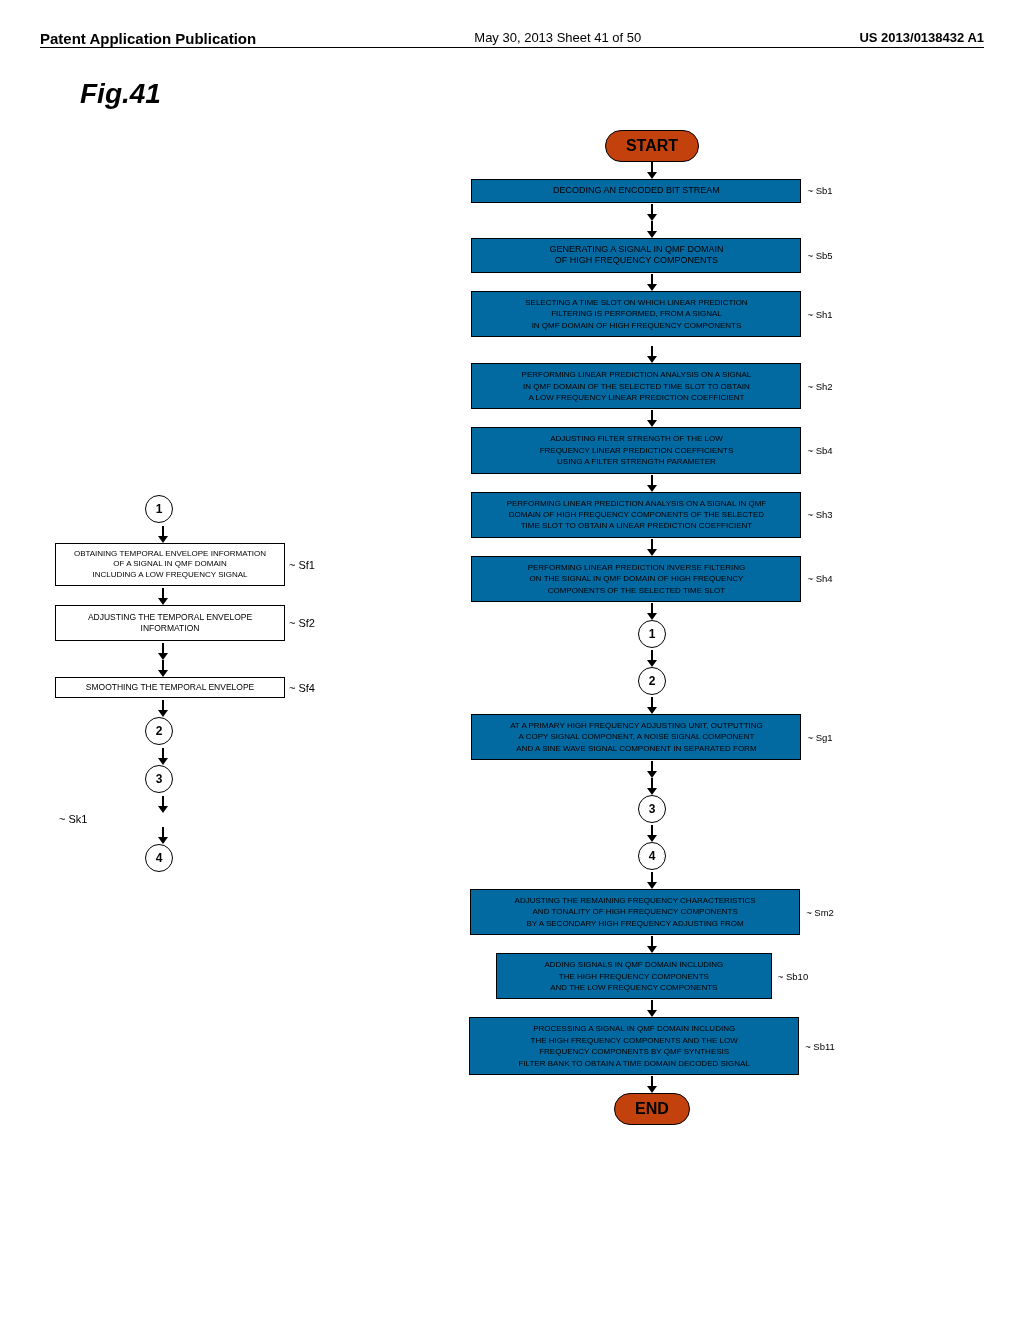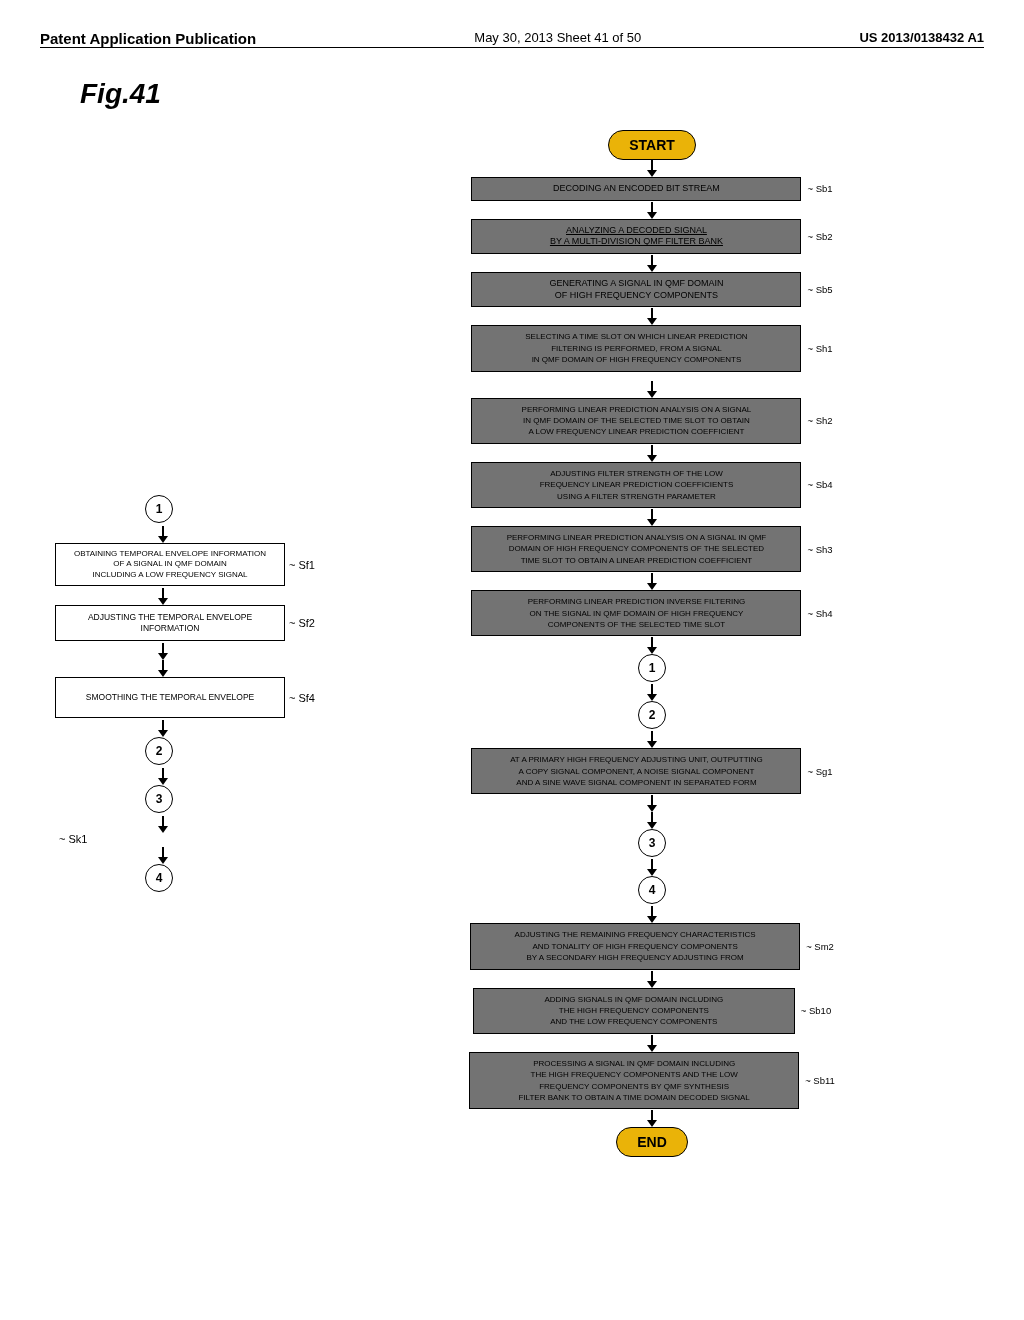--- a/index.html
+++ b/index.html
@@ -35,23 +35,23 @@
       margin-top: 30px;
       margin-bottom: 20px;
       margin-left: 40px;
     }
 
     .flow-box-rounded {
       border: 1.5px solid #000;
       border-radius: 20px;
       padding: 6px 20px;
       text-align: right;
-      font-size: 14px;
+      font-size: 16px;
       font-weight: bold;
-      background: #eab308;
+      background: #c2410c;
     }
 
     .flow-box-circle {
       border: 1.5px solid #000;
       border-radius: 50%;
       width: 28px;
       height: 28px;
       display: flex;
       align-items: center;
       justify-content: center;
@@ -59,21 +59,21 @@
       font-weight: bold;
       background: #fff;
     }
 
     .step-box {
       border: 1.5px solid #000;
       padding: 5px 8px;
       text-align: center;
       font-size: 8.5px;
       line-height: 1.3;
-      background: #737373;
+      background: #0369a1;
       width: 340px;
     }
 
     .step-label {
       font-size: 9.5px;
       margin-left: 6px;
       white-space: nowrap;
     }
 
     .v-line {
@@ -162,21 +162,21 @@
           <div class="arrow-tip"></div>
         </div>
 
 
       <div style="margin-left:103px;">
           <div class="v-line"></div>
           <div class="arrow-tip"></div>
         </div>
 
       <div style="display:flex;align-items:center;margin-bottom:2px;">
-        <div class="left-flow-box" style="font-size:8.5px;padding:14px 8px;">
+        <div class="left-flow-box" style="font-size:8.5px;padding:4px 8px;">
           <span>SMOOTHING THE TEMPORAL ENVELOPE</span>
         </div>
         <span class="left-label">~ Sf4</span>
       </div>
 
       <div style="margin-left:103px;">
           <div class="v-line"></div>
           <div class="arrow-tip"></div>
         </div>
 
@@ -234,27 +234,20 @@
         <div class="step-box" style="width:330px;">
           <span style="font-size:9px;">DECODING AN ENCODED BIT STREAM</span>
         </div>
         <span class="step-label">~ Sb1</span>
       </div>
       <div>
           <div class="v-line"></div>
           <div class="arrow-tip"></div>
         </div>
 
-      <div style="display:flex;align-items:center;margin-bottom:1px;">
-        <div class="step-box" style="width:330px;">
-          <span style="white-space:pre-line;font-size:9px;text-decoration:underline;">ANALYZING A DECODED SIGNAL
-BY A MULTI-DIVISION QMF FILTER BANK</span>
-        </div>
-        <span class="step-label">~ Sb2</span>
-      </div>
       <div>
           <div class="v-line"></div>
           <div class="arrow-tip"></div>
         </div>
 
       <div style="display:flex;align-items:center;margin-bottom:1px;">
         <div class="step-box" style="width:330px;">
           <span style="white-space:pre-line;font-size:9px;">GENERATING A SIGNAL IN QMF DOMAIN
 OF HIGH FREQUENCY COMPONENTS</span>
         </div>
@@ -395,21 +388,21 @@
 BY A SECONDARY HIGH FREQUENCY ADJUSTING FROM</span>
         </div>
         <span class="step-label">~ Sm2</span>
       </div>
       <div>
           <div class="v-line"></div>
           <div class="arrow-tip"></div>
         </div>
 
       <div style="display:flex;align-items:center;margin-bottom:1px;">
-        <div class="step-box" style="width:322px;">
+        <div class="step-box" style="width:276px;">
           <span style="white-space:pre-line;font-size:8px;">ADDING SIGNALS IN QMF DOMAIN INCLUDING
 THE HIGH FREQUENCY COMPONENTS
 AND THE LOW FREQUENCY COMPONENTS</span>
         </div>
         <span class="step-label">~ Sb10</span>
       </div>
       <div>
           <div class="v-line"></div>
           <div class="arrow-tip"></div>
         </div>

